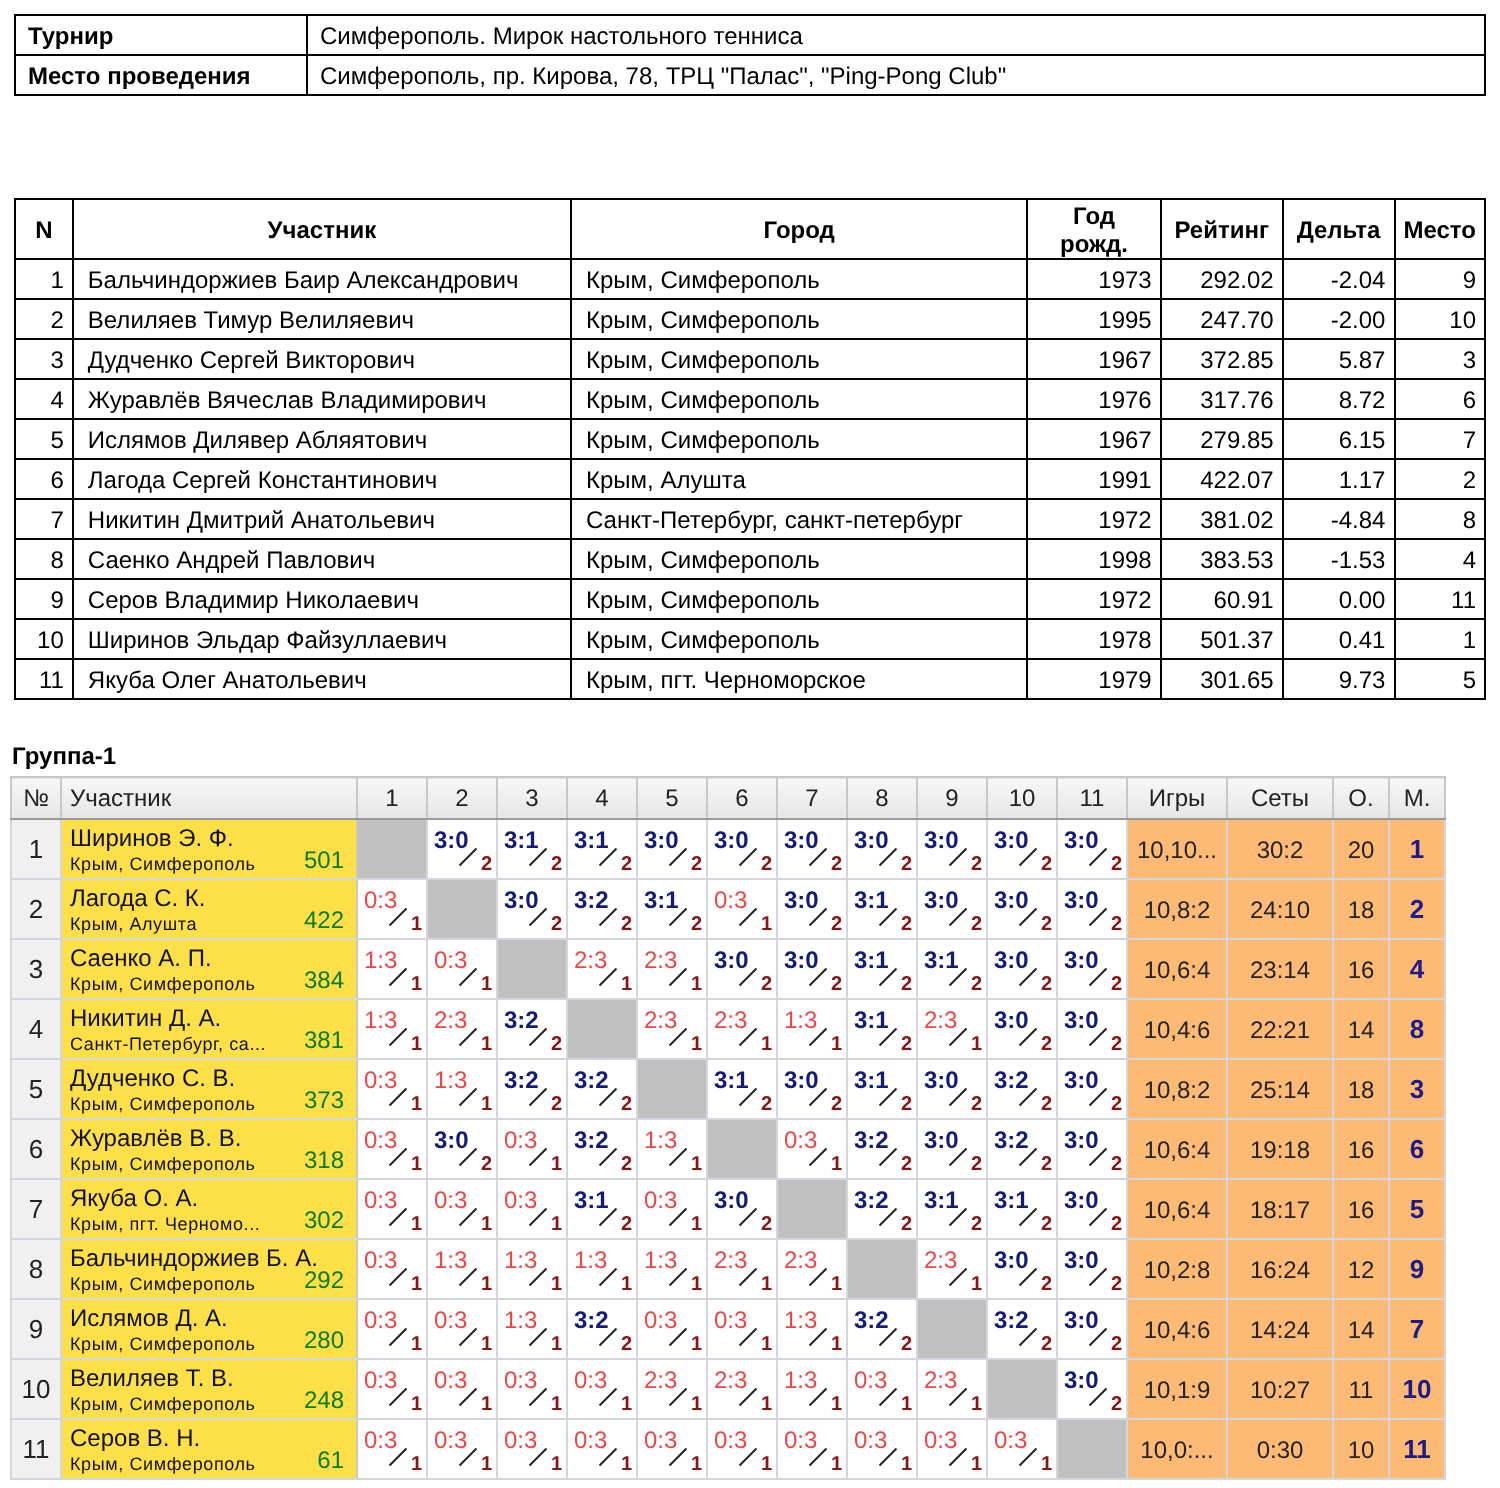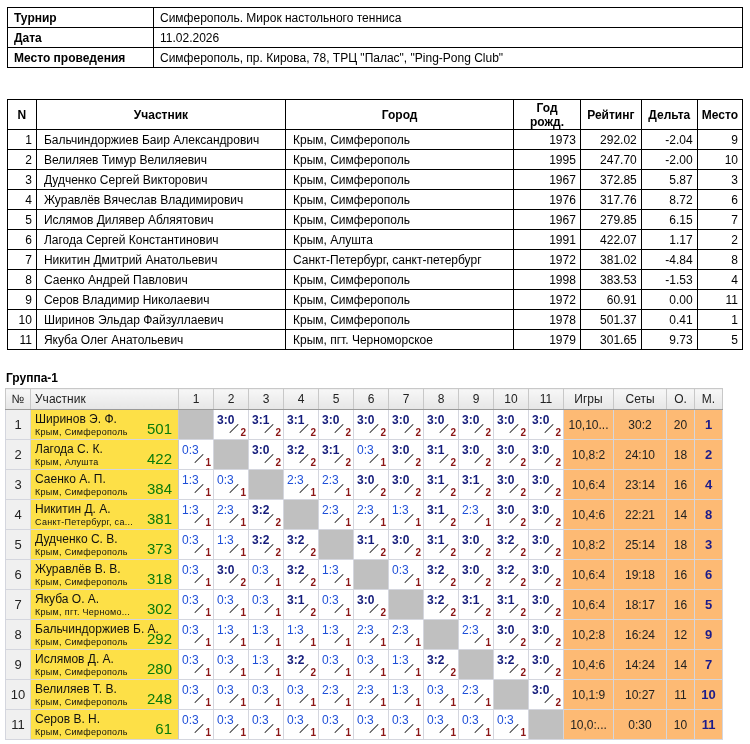--- a/index.html
+++ b/index.html
@@ -25,47 +25,43 @@
   
   .group-title { position: absolute; left: 6px; top: 371px; font-size: 12px; font-weight: bold; }
   .grp { position: absolute; left: 5px; top: 388px; font-size: 12px; border: 1px solid #9a9a9a; }
   .grp th { background: linear-gradient(#f7f7f7, #e6e6e6); font-weight: normal; height: 21px;
             border: 1px solid #c8c8c8; border-bottom: 1px solid #9a9a9a; color: #222; padding: 0; }
   .grp td { border: 1px solid #d4d6de; height: 30px; padding: 0; }
   .grp td.no { width: 25px; text-align: center; background: #f0f0f0; color: #222; font-size: 13px; }
   .grp td.pl { width: 148px; background: #fde047; position: relative; padding-left: 4px; border-right: 1px solid #c8c8c8; }
   .pl .pn { display: block; font-size: 12px; color: #111; line-height: 14px; margin-top: 1px; }
   .pl .pc { display: block; font-size: 9px; color: #111; line-height: 13px; letter-spacing: 0.3px; }
-  .pl .pr { position: absolute; right: 6px; bottom: 2px; font-size: 15px; color: #0a7a0a; }
+  .pl .pr { position: absolute; right: 6px; bottom: 2px; font-size: 12px; color: #0a7a0a; }
   .grp td.sc { width: 35px; position: relative; background: #fff; }
   .grp td.diag { background: #c0c0c0; }
   .sc .s { position: absolute; left: 3px; top: 3px; font-size: 12px; }
   .sc .s.win { color: #121a7a; font-weight: bold; }
-  .sc .s.loss { color: #1d4ed8; }
+  .sc .s.loss { color: #ef4444; }
   .sc .sl { position: absolute; left: 14px; top: 18px; width: 12px; height: 1px; background: #222;
             transform: rotate(-45deg); transform-origin: center; }
   .sc .p { position: absolute; right: 2px; bottom: 1px; font-size: 10px; font-weight: bold; color: #8a1414; }
   .grp td.stat { background: #fdba74; text-align: center; color: #222; }
   .grp td.games { width: 50px; }
   .grp td.sets { width: 53px; }
   .grp td.pts { width: 28px; text-align: center; }
   .grp td.place { width: 28px; font-weight: bold; color: #1b1b8a; font-size: 13px; }
 </style>
 </head>
 <body>
 
 <table class="info">
   <tbody id="info-body">
       <tr>
         <td class="lbl">Турнир</td>
         <td>Симферополь. Мирок настольного тенниса</td>
-      </tr>
-      <tr>
-        <td class="lbl">Дата</td>
-        <td>11.02.2026</td>
       </tr>
       <tr>
         <td class="lbl">Место проведения</td>
         <td>Симферополь, пр. Кирова, 78, ТРЦ "Палас", "Ping-Pong Club"</td>
       </tr>
     </tbody>
 </table>
 
 <table class="plist">
   <thead>

